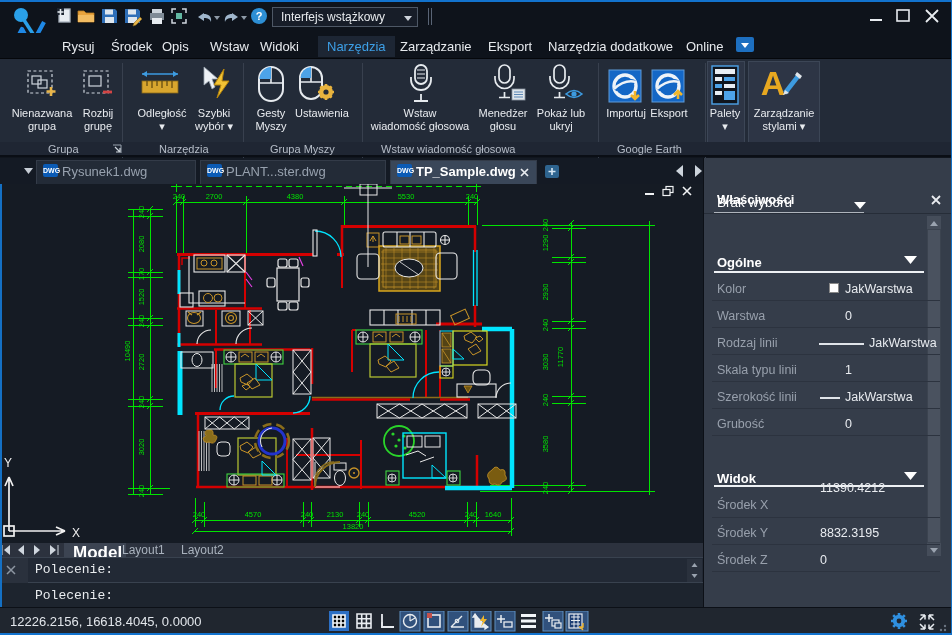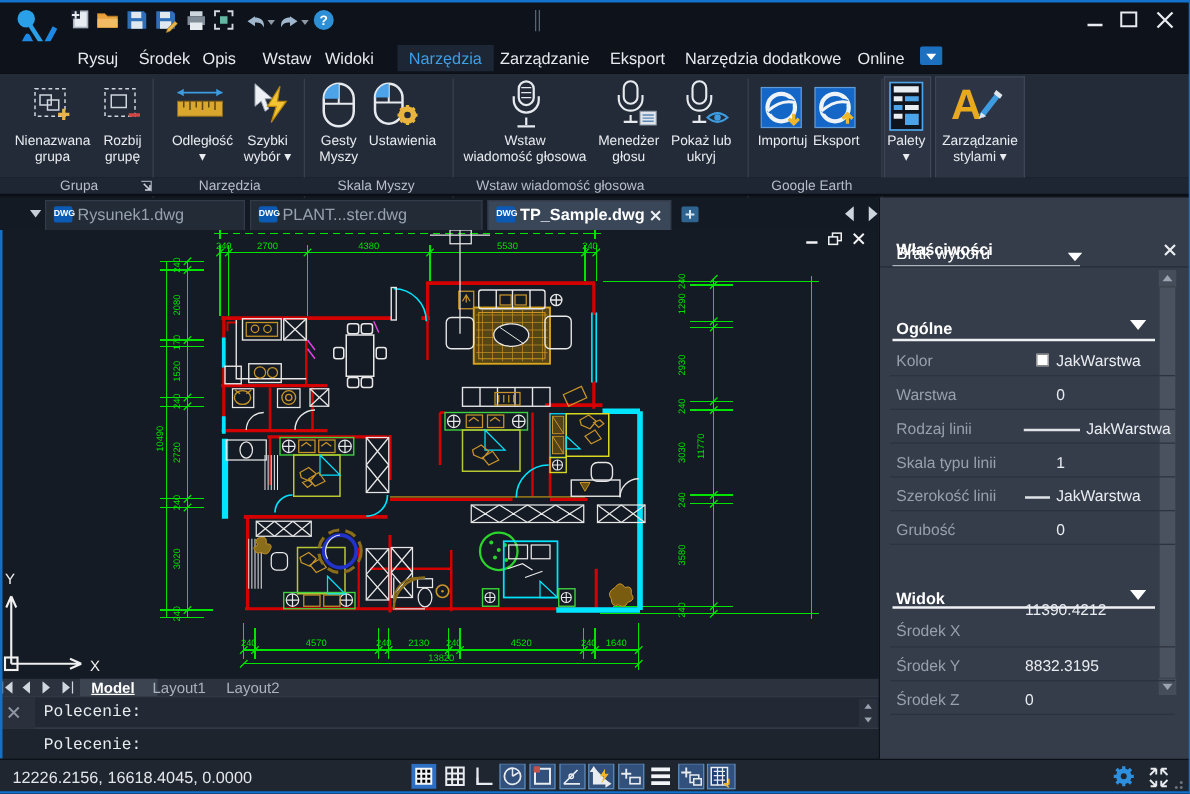--- a/index.html
+++ b/index.html
@@ -106,20 +106,21 @@
 
       <path d="M148,6 l-6,4 6,4 v-3 c4,0 6,1 7,4 1-6 -3,-8 -7,-8 z" fill="#9fb6cc"></path>
       <path d="M158,9 l3,4 3,-4 z" fill="#8d99a6"></path>
 
       <path d="M176,6 l6,4 -6,4 v-3 c-4,0 -6,1 -7,4 -1,-6 3,-8 7,-8 z" fill="#9fb6cc"></path>
       <path d="M185,9 l3,4 3,-4 z" fill="#8d99a6"></path>
 
       <circle cx="203" cy="9" r="8" fill="#2d8fd5"></circle>
       <text x="203" y="13" font-size="11" font-weight="bold" fill="#fff" text-anchor="middle" font-family="Liberation Sans">?</text>
     </svg>
+    <div id="combo">Interfejs wstążkowy<span class="arr"></span></div>
     <div class="abs" style="left:428px;top:8px;width:1px;height:17px;background:#596475"></div>
     <div class="abs" style="left:431px;top:8px;width:1px;height:17px;background:#596475"></div>
     <svg class="abs" style="right:6px;top:8px" width="78" height="17" viewBox="0 0 78 17">
       <path d="M2,12 h12" stroke="#e8ecf0" stroke-width="2"></path>
       <rect x="29" y="2" width="12" height="11" fill="none" stroke="#e8ecf0" stroke-width="1.6"></rect>
       <path d="M58,2 L70,14 M70,2 L58,14" stroke="#e8ecf0" stroke-width="1.8"></path>
     </svg>
   </div>
 
   <div id="menurow">
@@ -268,21 +269,21 @@
     </svg>
     <div class="rbtn-label" style="left:748px;top:48px;width:72px">Zarządzanie<br>stylami ▾</div>
   </div>
   <div id="grouprow">
     <div class="glabel" style="left:48px">Grupa</div>
     <svg class="abs" style="left:112px;top:2px" width="10" height="10" viewBox="0 0 10 10">
       <path d="M1,1 h8 v8" fill="none" stroke="#9aa3af" stroke-width="1"></path>
       <path d="M3,3 L8,8 M8,4 V8 H4" stroke="#cfd6de" stroke-width="1.2" fill="none"></path>
     </svg>
     <div class="glabel" style="left:159px">Narzędzia</div>
-    <div class="glabel" style="left:270px">Skala Myszy</div>
+    <div class="glabel" style="left:270px">Grupa Myszy</div>
     <div class="glabel" style="left:381px">Wstaw wiadomość głosowa</div>
     <div class="glabel" style="left:617px">Google Earth</div>
   </div>
 
   <div id="tabbar">
     <svg class="abs" style="left:22px;top:8px" width="14" height="10" viewBox="0 0 14 10">
         <path d="M2,2 h9 l-4.5,6 z" fill="#c6cdd5"></path>
       </svg>
     <div class="dtab" style="left:36px;width:160px">
       <span class="dwgico">DWG</span><span style="vertical-align:top;line-height:22px">Rysunek1.dwg</span>
@@ -690,21 +691,21 @@
       <g fill="#cfd6de">
           <path d="M8,0 L2,5 L8,10 z"></path>
           <path d="M0,0 v10" stroke="#cfd6de"></path>
           <path d="M22,0 L16,5 L22,10 z"></path>
           <path d="M32,0 L38,5 L32,10 z"></path>
           <path d="M48,0 L54,5 L48,10 z"></path>
           <path d="M56,0 v10" stroke="#cfd6de"></path>
         </g>
     </svg>
     <div class="abs" style="left:64px;top:0;width:62px;height:14px;background:#3c4452"></div>
-    <div class="abs" style="left:73px;top:0;color:#fff;font-weight:bold;font-size:12px;text-decoration:underline">Model</div>
+    <div class="abs" style="left:73px;top:0;color:#fff;font-weight:bold;font-size:17px;text-decoration:underline">Model</div>
     <div class="abs" style="left:122px;top:0;color:#a9b2bd;font-size:12px">Layout1</div>
     <div class="abs" style="left:181px;top:0;color:#a9b2bd;font-size:12px">Layout2</div>
   </div>
 
   <div id="cmd">
     <div class="row1">
       <div class="gutter"></div>
       <svg class="abs" style="left:6px;top:7px" width="10" height="10" viewBox="0 0 10 10">
           <path d="M1,1 L9,9 M9,1 L1,9" stroke="#8d96a2" stroke-width="1.5"></path>
         </svg>

